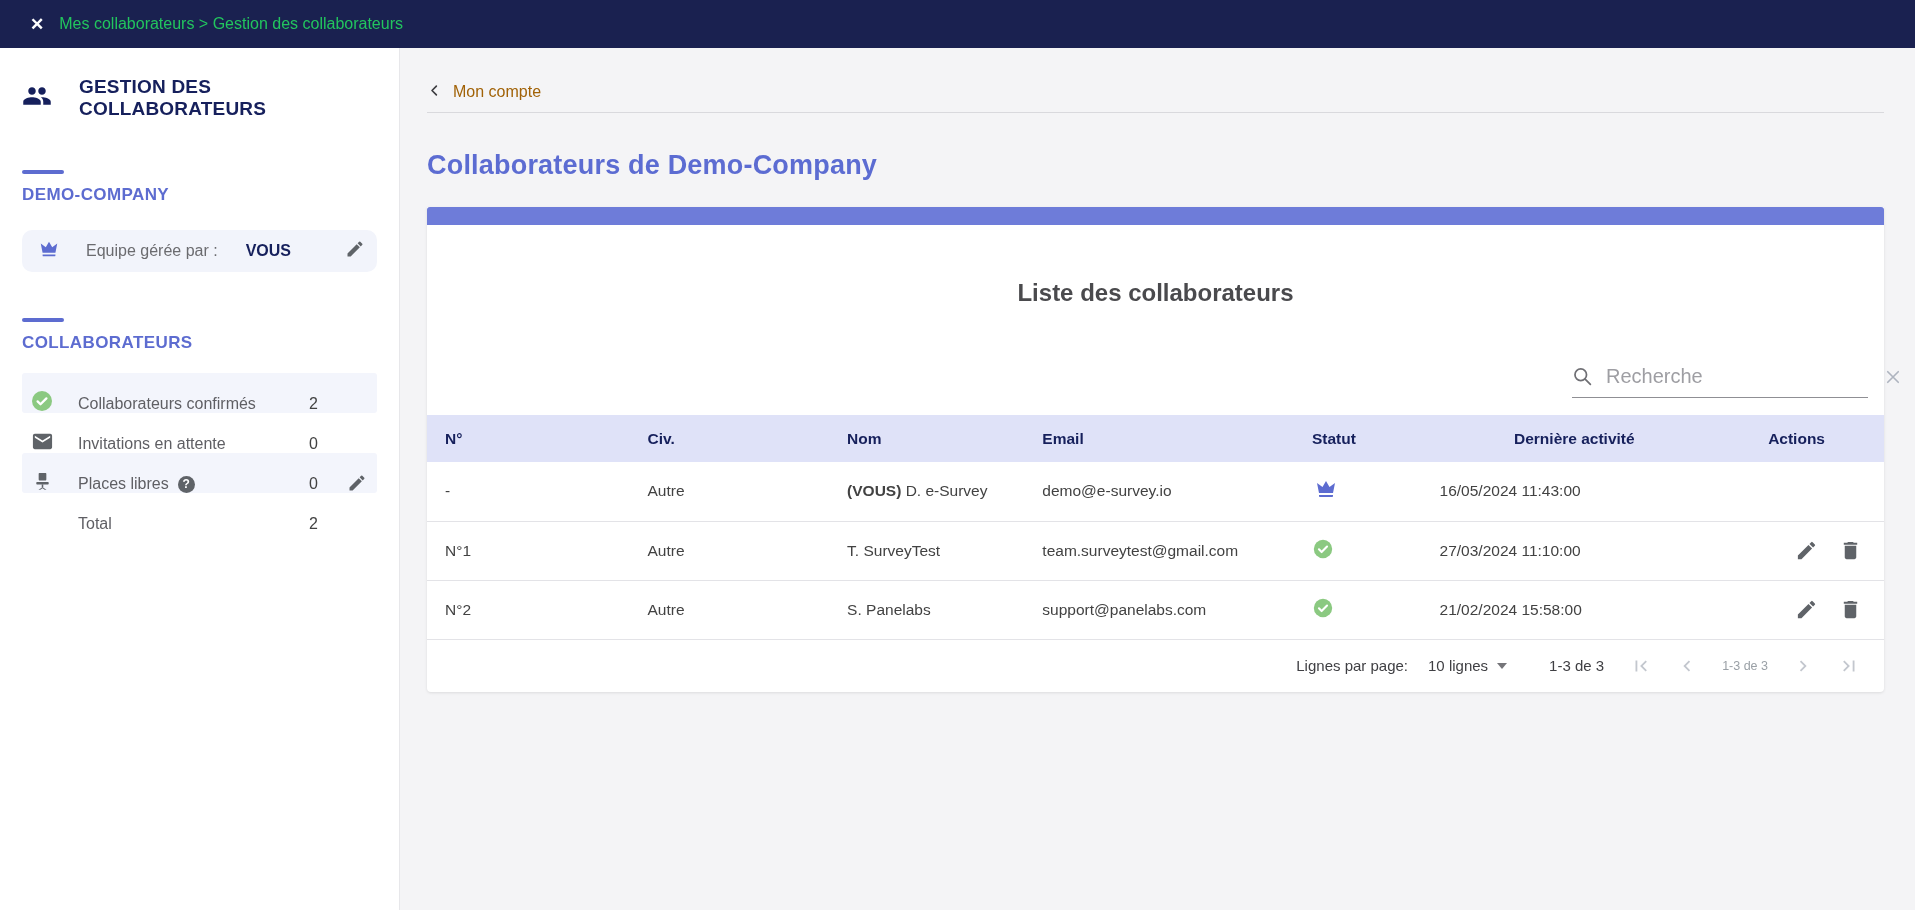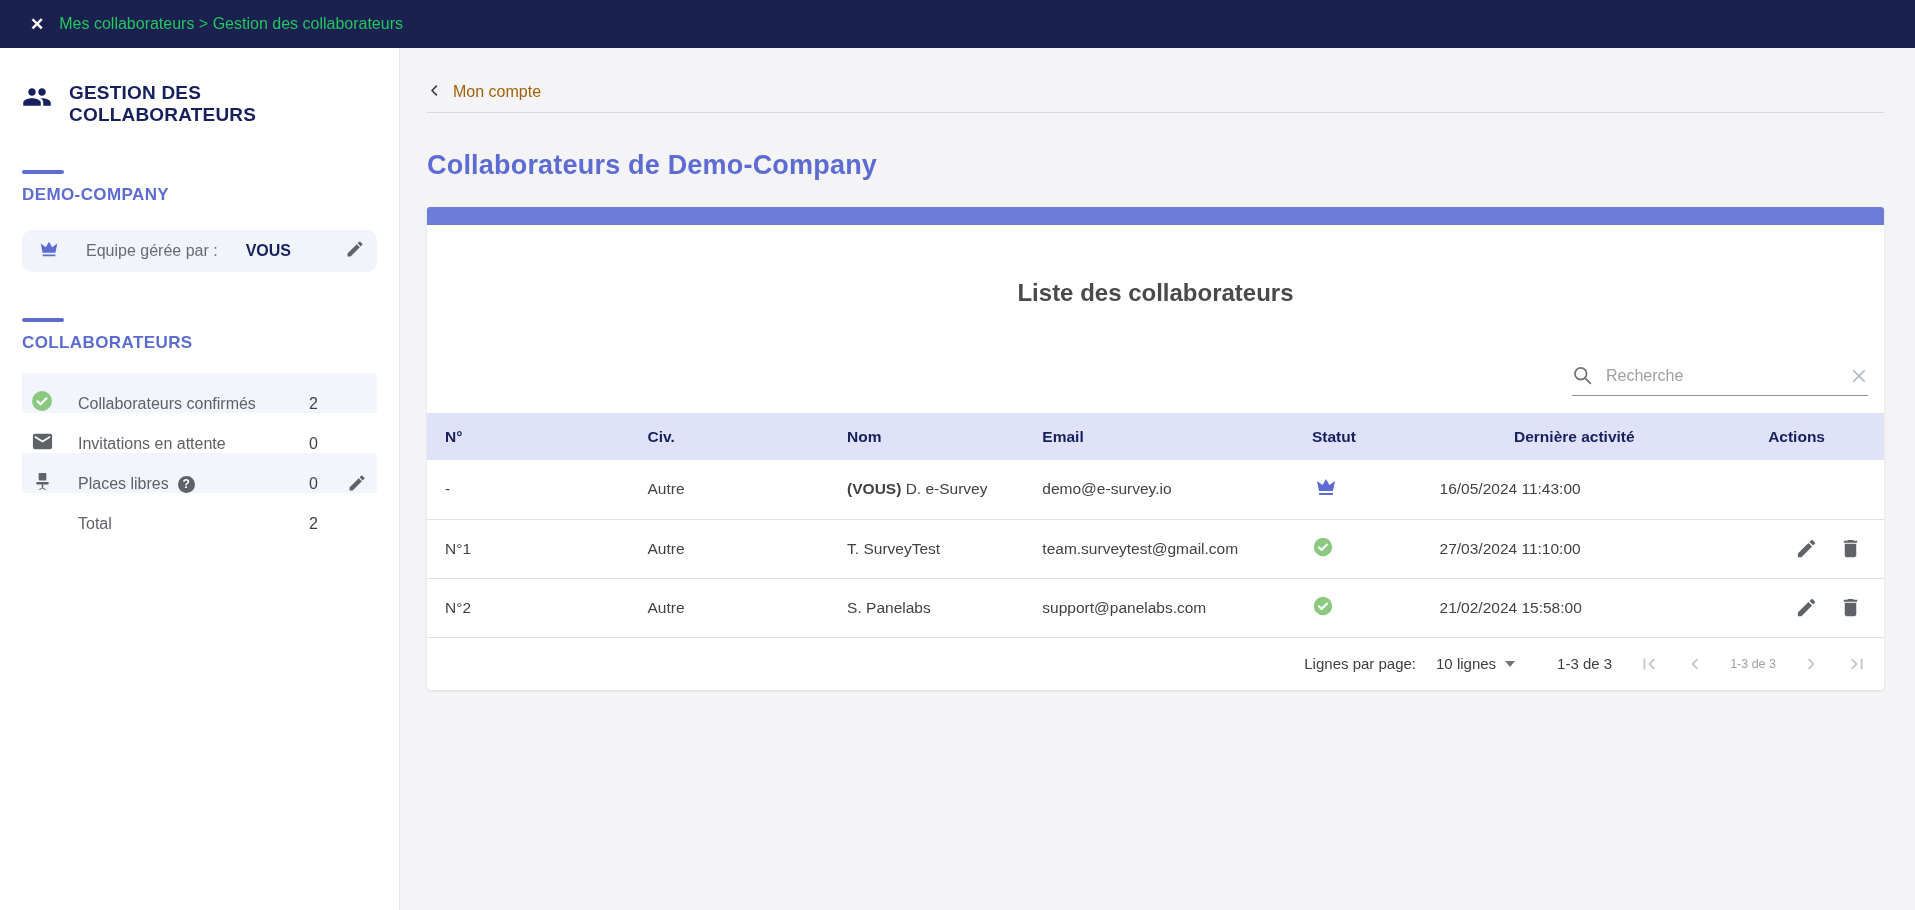--- a/index.html
+++ b/index.html
@@ -10,21 +10,21 @@
   .topbar { height:48px; background:#1a2150; display:flex; align-items:center; padding-left:30px; gap:15px; }
   .topbar .close-x { color:#ffffff; font-size:17px; font-weight:bold; cursor:pointer; line-height:1; }
   .topbar .crumb { color:#22c55e; font-size:16px; }
 
   
   .layout { display:flex; height:862px; }
   .sidebar { width:400px; background:#ffffff; border-right:1px solid #e7e7ea; padding:34px 22px 0 22px; flex:none; }
   .main { flex:1; padding:0 31px 0 27px; }
 
   
-  .brand { display:flex; gap:17px; height:32px; }
+  .brand { display:flex; align-items:center; gap:27px; height:32px; }
   .brand svg { width:30px; height:30px; flex:none; }
   .brand-title { font-size:19px; font-weight:800; color:#16205c; letter-spacing:0.2px; }
 
   .side-section { margin-top:56px; }
   .side-section.second { margin-top:46px; }
   .section-rule { width:42px; height:4px; background:#5d6cd0; border-radius:2px; }
   .section-title { margin-top:11px; font-size:17px; font-weight:bold; color:#5d6cd0; letter-spacing:0.4px; }
 
   .managed-row { margin-top:25px; height:42px; background:#f2f4fb; border-radius:10px;
                  display:flex; align-items:center; padding:0 12px 0 14px; }
@@ -57,40 +57,40 @@
   .new-btn svg { width:18px; height:18px; }
 
   
   .card { margin-top:26px; background:#ffffff; border-radius:0 0 4px 4px; box-shadow:0 1px 3px rgba(0,0,0,0.10); }
   .accent-bar { height:18px; background:#6e7cd9; border-radius:3px 3px 0 0; }
   .card-title { padding-top:54px; text-align:center; font-size:24px; font-weight:bold; color:#4a4a4d; }
 
   .search-wrap { margin-top:58px; margin-left:auto; margin-right:16px; width:296px;
                  display:flex; align-items:center; gap:13px; border-bottom:1px solid #8f8f94; padding-bottom:9px; }
   .search-wrap svg.mag { width:21px; height:21px; flex:none; }
-  .search-input { flex:1; border:none; outline:none; font-family:inherit; font-size:16px; color:#424242; background:transparent; }
+  .search-input { flex:1; border:none; outline:none; font-family:inherit; font-size:20px; color:#424242; background:transparent; }
   .search-input::placeholder { color:#9e9ea3; }
   .search-clear { width:18px; height:18px; flex:none; cursor:pointer; }
 
   table.collab { width:100%; border-collapse:collapse; table-layout:fixed; margin-top:17px; }
   thead tr { height:47px; background:#dfe2f8; }
   th { font-size:15.5px; font-weight:bold; color:#16205c; text-align:left; padding-left:18px; }
   th.center { text-align:center; padding-left:0; }
   tbody tr { height:59px; border-bottom:1px solid #e3e3e7; }
   td { font-size:15.5px; color:#424242; padding-left:18px; }
   td.center { padding-left:0; }
   td .bold { font-weight:bold; }
   td.actions-cell { padding:0 22px 0 0; }
   .actions-inner { display:flex; justify-content:flex-end; gap:21px; }
   .action-ic { width:23px; height:23px; cursor:pointer; }
   .crown-status { width:28px; height:24px; }
   .check-status { width:22px; height:22px; }
 
   
-  .pagination { height:52px; display:flex; align-items:center; justify-content:flex-end; padding-right:16px; font-size:15px; color:#3f3f43; }
+  .pagination { height:52px; display:flex; align-items:center; justify-content:flex-end; padding-right:24px; font-size:15px; color:#3f3f43; }
   .pg-label { margin-right:20px; }
   .pg-select { display:flex; align-items:center; gap:9px; cursor:pointer; margin-right:42px; }
   .caret { width:0; height:0; border-left:5px solid transparent; border-right:5px solid transparent; border-top:6px solid #757579; }
   .pg-range { margin-right:26px; }
   .pg-nav { display:flex; align-items:center; gap:24px; }
   .pg-nav svg { width:22px; height:22px; cursor:pointer; }
   .pg-indicator { font-size:12.5px; color:#9aa0a6; }
 </style>
 </head>
 <body>

